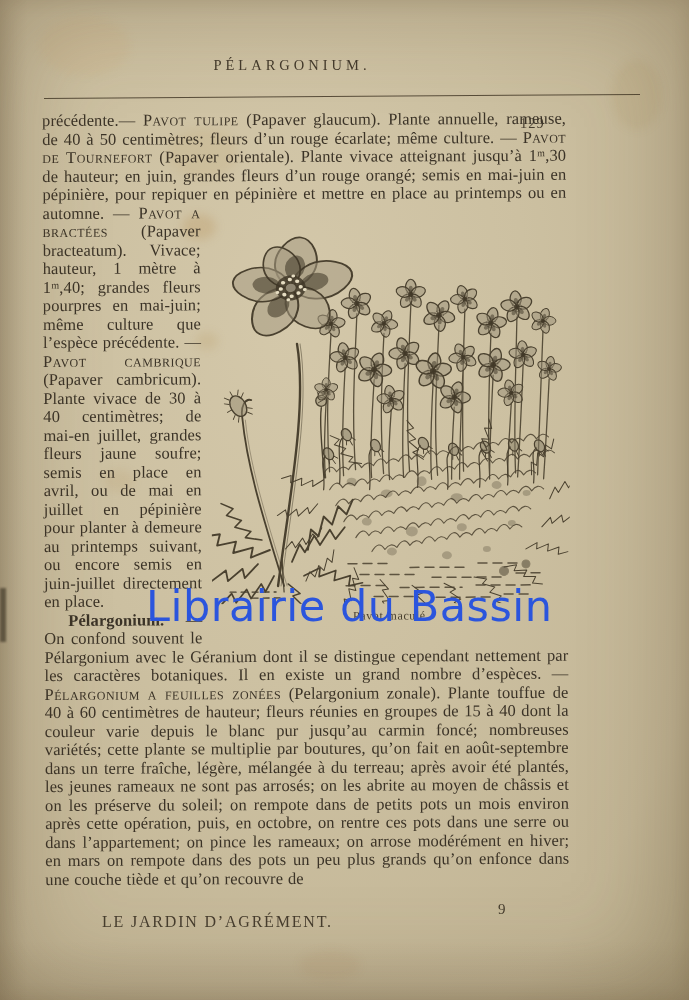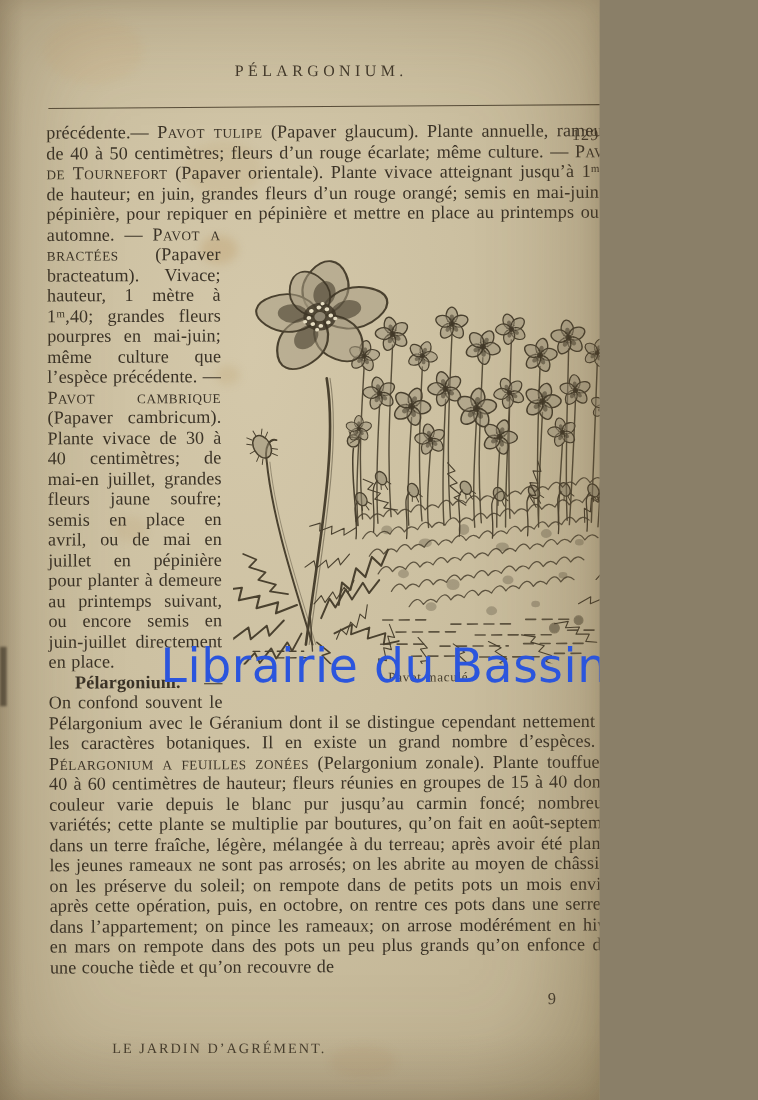--- a/index.html
+++ b/index.html
@@ -1,18 +1,18 @@
 <!DOCTYPE html>
 <html lang="fr"><head>
 <meta charset="utf-8">
 <style>
   html,body{margin:0;padding:0;}
   body{width:689px;height:1000px;overflow:hidden;background:#8a7f68;}
   .page{
-    position:relative;width:545px;height:1000px;overflow:hidden;
+    position:relative;width:689px;height:1000px;overflow:hidden;
     background:
       radial-gradient(ellipse at 42% 32%, #d4c8aa 0%, #ccc0a1 42%, #c2b595 80%, #b2a583 100%);
     font-family:"Liberation Serif","DejaVu Serif",serif;
     color:#3b3327;
   }
   .page::before{ 
     content:"";position:absolute;inset:0;pointer-events:none;
     background:linear-gradient(90deg, rgba(80,62,40,.14) 0%, rgba(80,62,40,0) 4%),
                linear-gradient(0deg, rgba(80,62,40,.10) 0%, rgba(80,62,40,0) 6%);
   }
@@ -40,21 +40,21 @@
 
   .figure{float:right;width:358px;margin:28px -2px 6px 10px;}
   .figure svg{display:block;}
   .caption{display:block;text-align:center;font-size:12px;letter-spacing:.6px;
     color:#473e2e;margin-top:3px;text-indent:0;}
 
   .watermark{position:absolute;left:146px;top:581px;z-index:10;
     font-family:"DejaVu Sans","Liberation Sans",sans-serif;
     font-size:43px;font-weight:400;letter-spacing:.5px;white-space:nowrap;}
 
-  .book-title{position:absolute;left:102px;top:913px;font-size:13px;letter-spacing:1.8px;color:#463d2e;margin-top:32px;}
+  .book-title{position:absolute;left:102px;top:913px;font-size:16px;letter-spacing:1.8px;color:#463d2e;}
   .signature{position:absolute;left:498px;top:901px;font-size:15px;color:#463d2e;}
 
   
   .k{stroke:#4a412f;fill:none;stroke-linecap:round;stroke-linejoin:round;}
 </style>
 </head>
 <body>
 
 <div class="page">
 

